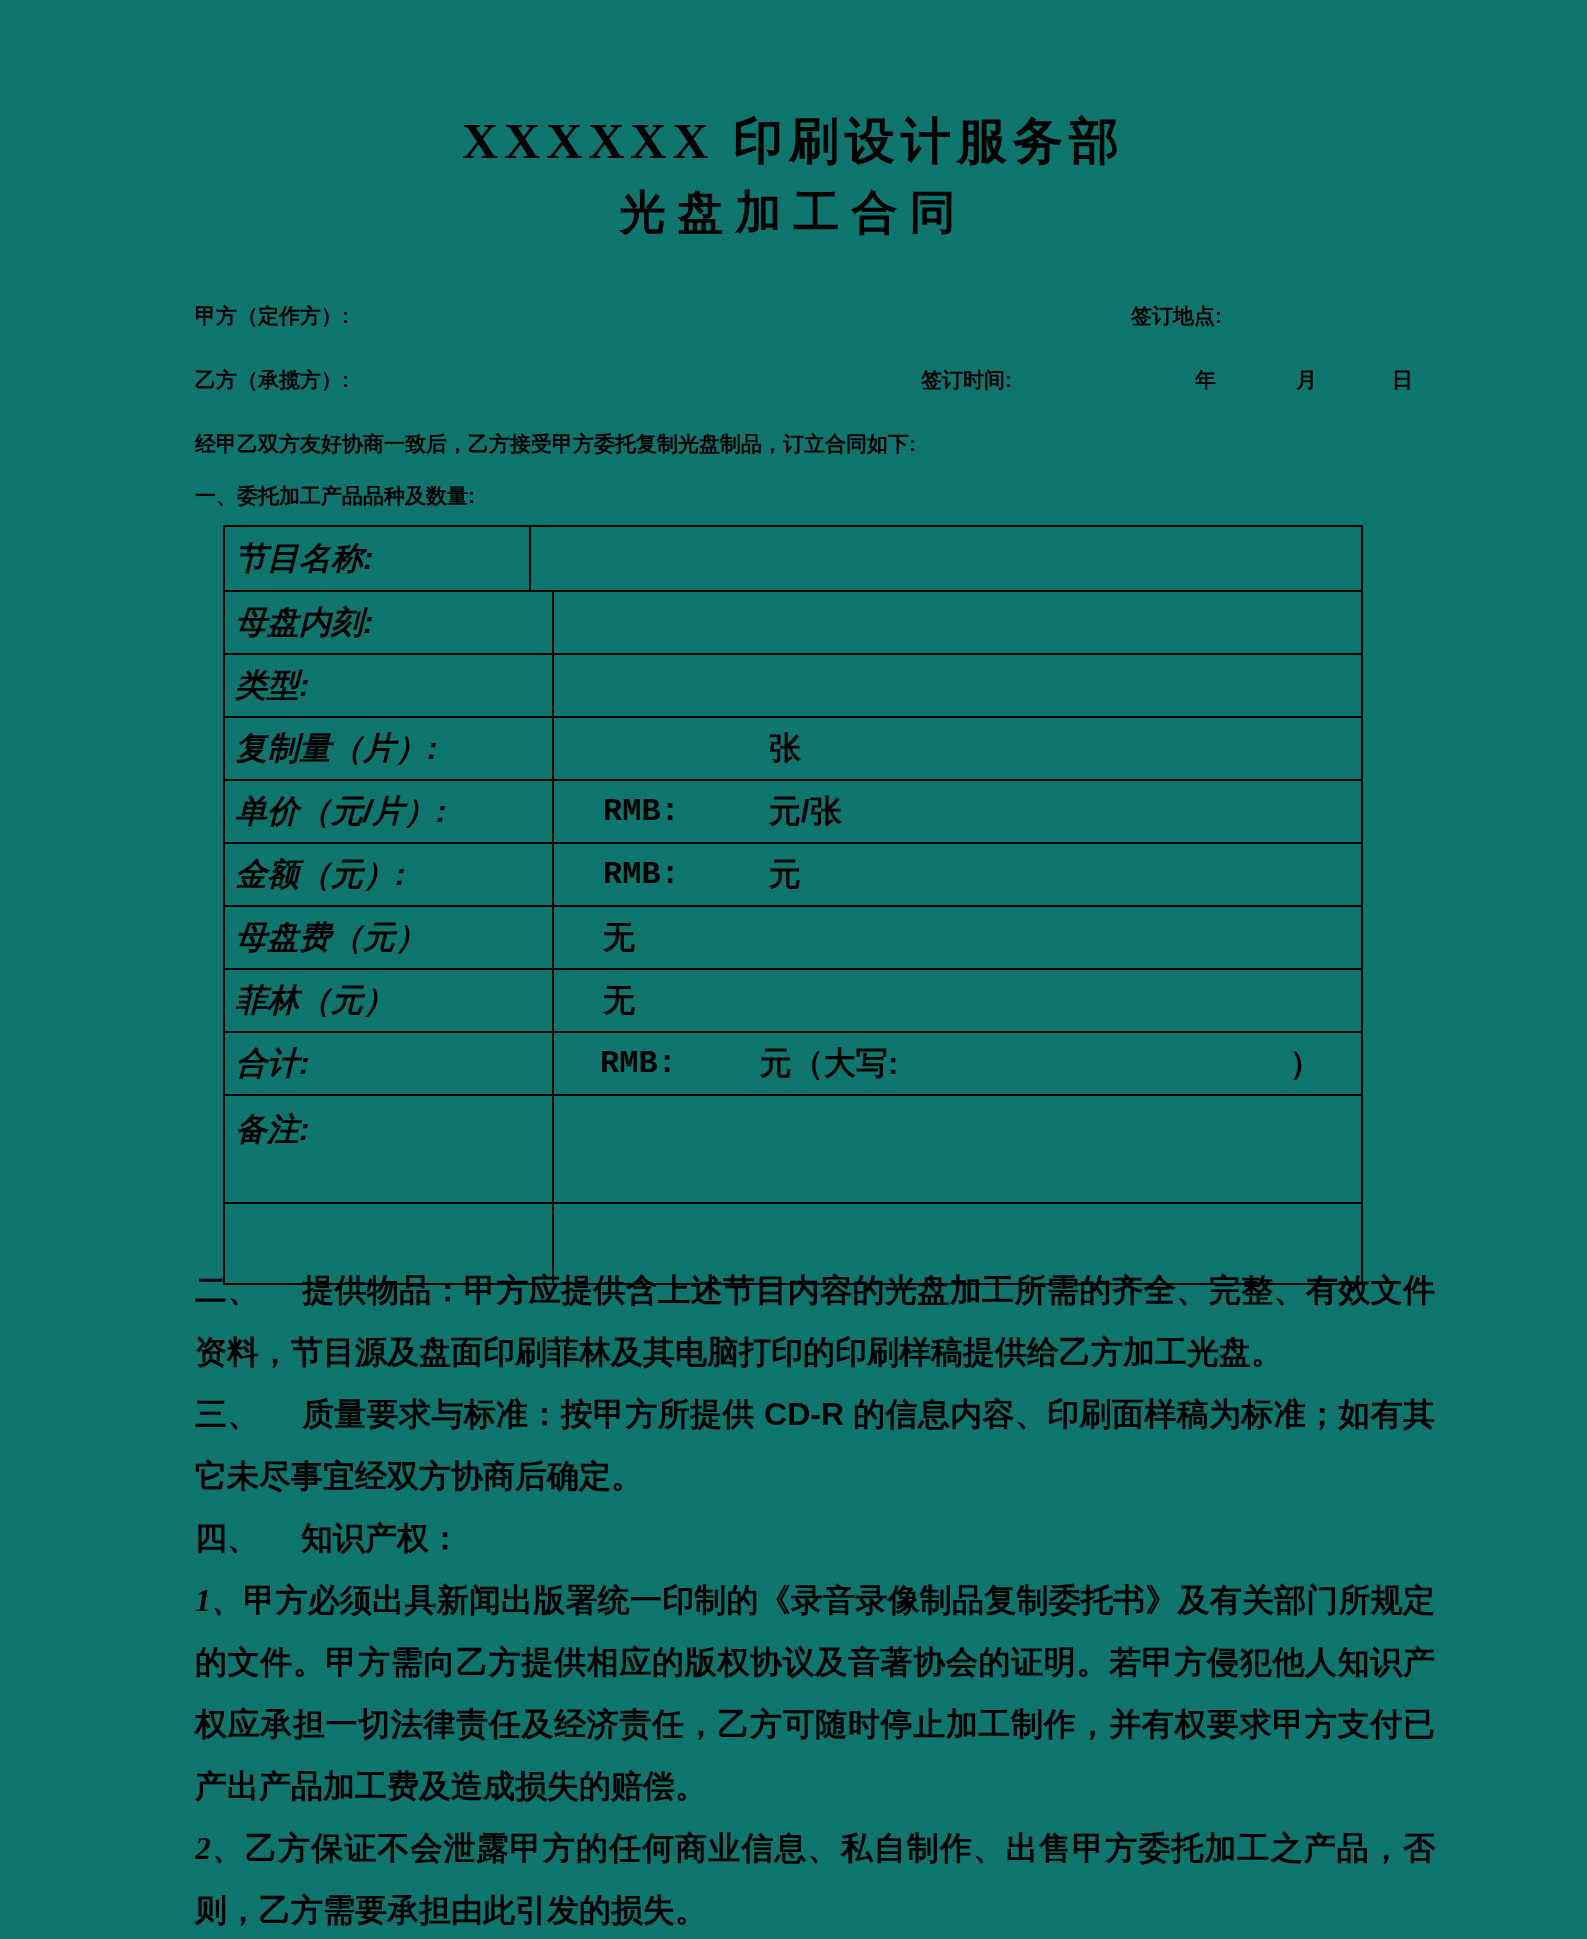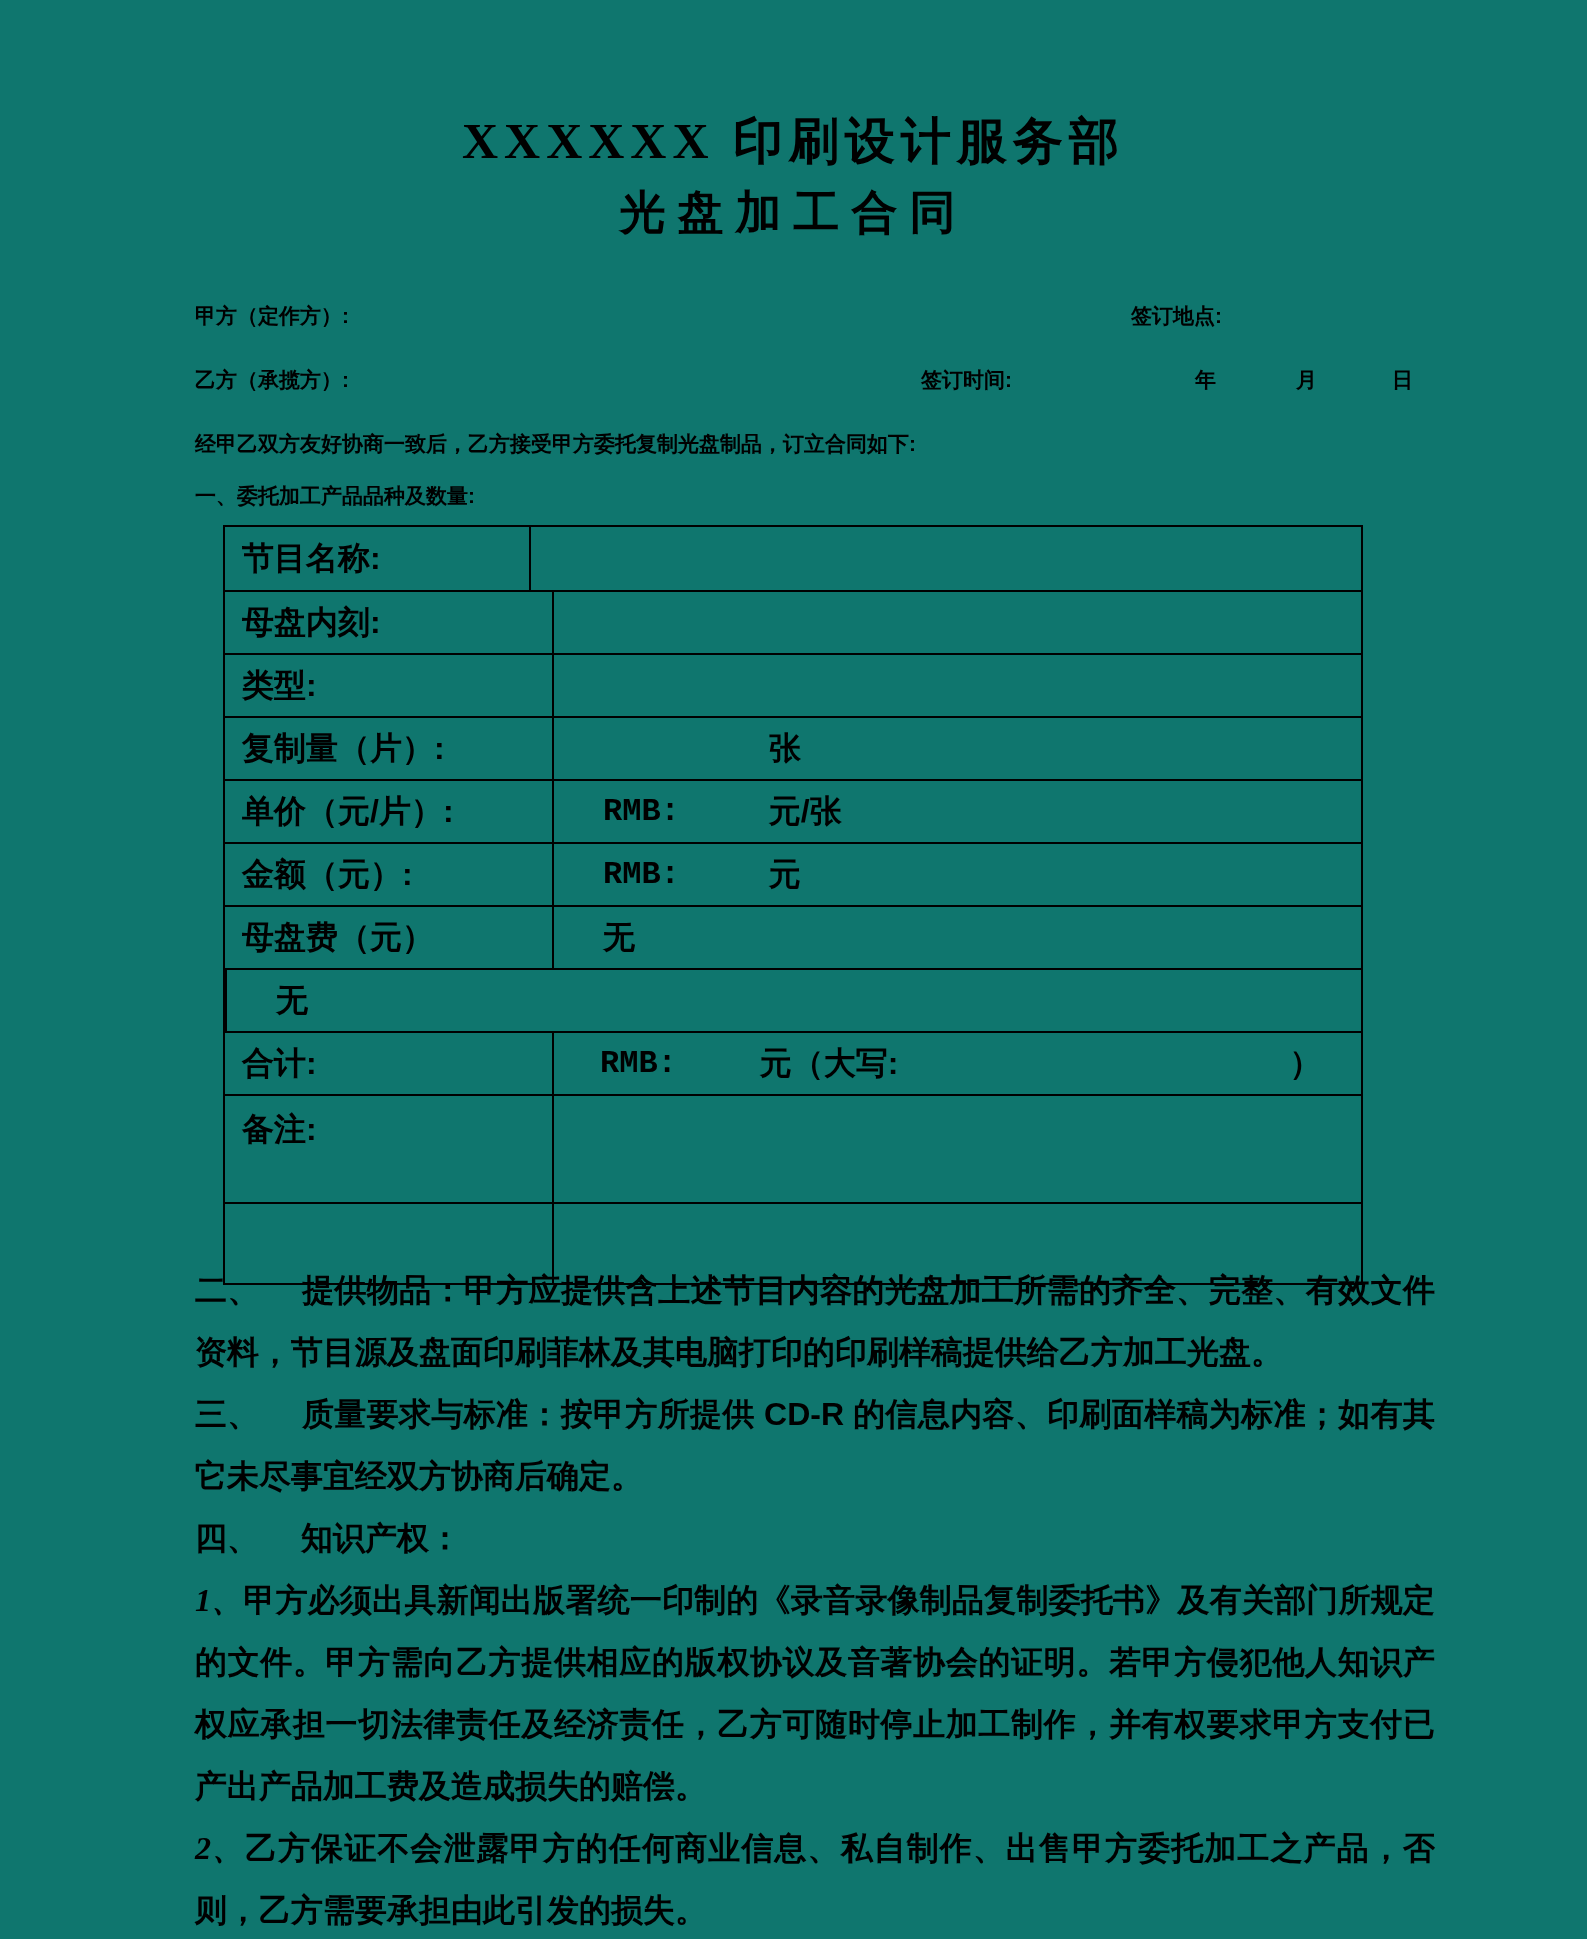--- a/index.html
+++ b/index.html
@@ -50,21 +50,22 @@
     border:2px solid #000;
     font-size:32px;
   }
   .ct-row { display:flex; height:63px; }
   .ct-row + .ct-row { border-top:2px solid #000;gap:23px; }
   .ct-row.tall { height:108px; }
   .ct-row.last { height:81px; }
   .c1 {
     width:304px; flex:0 0 304px;
     display:flex; align-items:center;
-    padding-left:17px;
+    padding-left:10px;
+    font-style:italic;
   }
   .c2 {
     flex:1; border-left:2px solid #000;
     display:flex; align-items:center;
     white-space:nowrap;
   }
   .ct-row.tall .c1, .ct-row.tall .c2 { align-items:flex-start; padding-top:12px; }
   .ml-unit { margin-left:215px; }
   .ml-rmb  { margin-left:49px; }
   .ml-val  { margin-left:89px; }
@@ -149,20 +150,21 @@
         <span class="ml-val">元</span>
       </div>
     </div>
     <div class="ct-row">
       <div class="c1">母盘费（元）</div>
       <div class="c2">
           <span class="ml-rmb">无</span>
         </div>
     </div>
     <div class="ct-row">
+      <div class="c1">菲林（元）</div>
       <div class="c2">
           <span class="ml-rmb">无</span>
         </div>
     </div>
     <div class="ct-row">
       <div class="c1">合计:</div>
       <div class="c2">
         <span class="rmb ml-rmb-t">RMB:</span>
         <span class="ml-val-t">元（大写:</span>
         <span class="ml-suffix">）</span>

